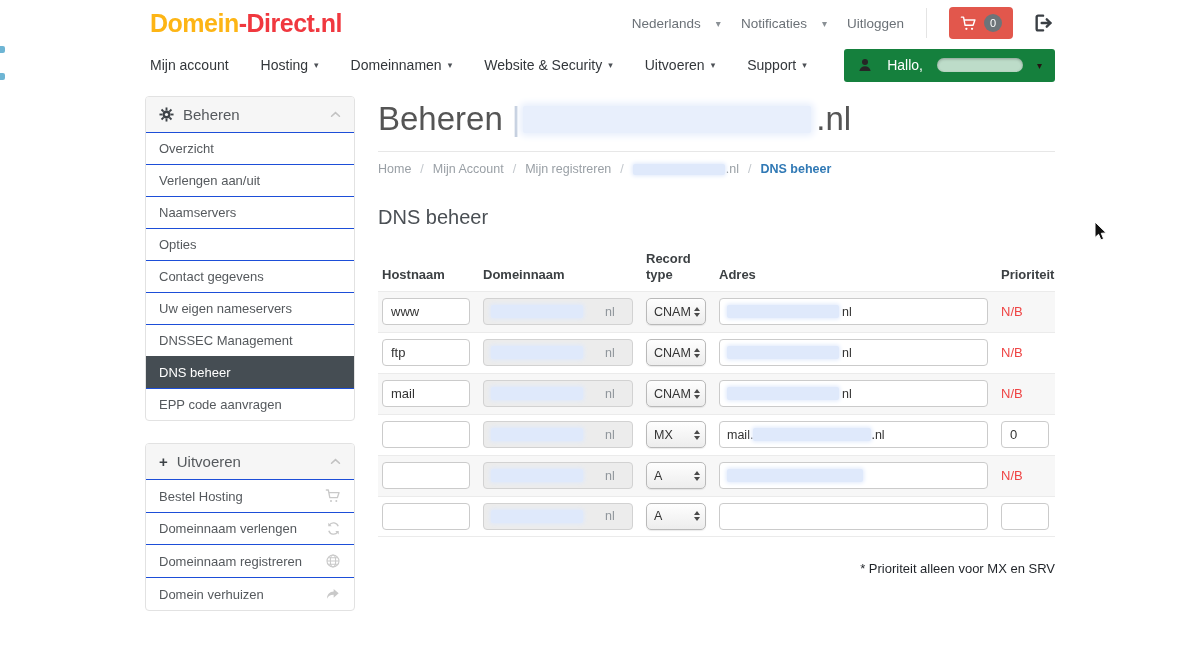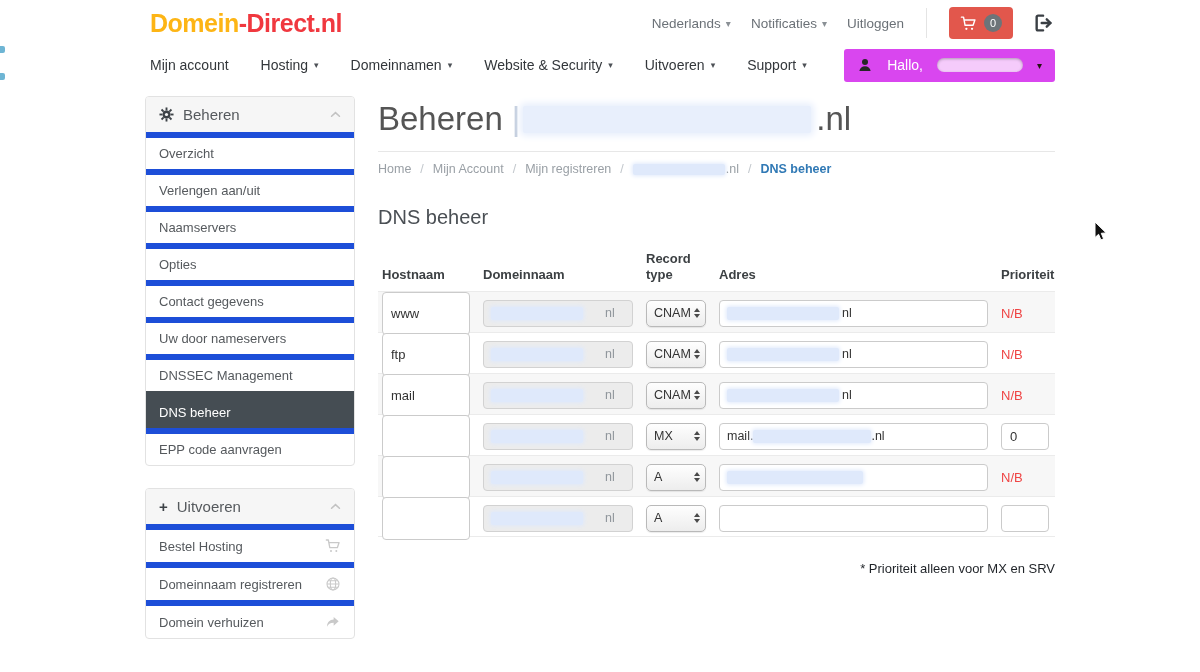--- a/index.html
+++ b/index.html
@@ -5,45 +5,45 @@
   * { margin:0; padding:0; box-sizing:border-box; }
   body { background:#fff; font-family:"Liberation Sans", sans-serif; }
   .screen { position:relative; width:1200px; height:672px; background:#fff; overflow:hidden; }
 
   
   .topbar { display:flex; align-items:center; height:46px; padding:0 145px 0 150px; }
   .logo { font-size:25px; font-weight:bold; letter-spacing:-0.5px; cursor:pointer; }
   .logo-a { color:#fdb515; }
   .logo-b { color:#f0383f; }
   .top-utils { margin-left:auto; display:flex; align-items:center; gap:20px; font-size:13.5px; color:#6b7177; }
-  .util { display:flex; align-items:center; gap:5px; cursor:pointer; }
+  .util { display:flex; align-items:center; gap:15px; cursor:pointer; }
   .caret { font-size:10px; color:#8a9095; }
   .vdiv { width:1px; height:30px; background:#e4e4e4; margin:0 2px; }
   .cart-btn { display:flex; align-items:center; gap:7px; background:#e2574c; border:none; border-radius:4px; padding:7px 11px; cursor:pointer; }
   .badge { background:#6d7479; color:#fff; font-size:11px; min-width:18px; height:18px; border-radius:9px; display:flex; align-items:center; justify-content:center; padding:0 4px; font-family:inherit; }
   .exit { display:flex; cursor:pointer; }
 
   
   .navbar { display:flex; align-items:center; height:38px; padding:0 145px 0 150px; gap:32px; font-size:14px; color:#33373b; }
   .nav-item { display:flex; align-items:center; gap:6px; cursor:pointer; white-space:nowrap; }
   .nav-caret { font-size:9px; color:#4d5156; }
-  .hallo { margin-left:auto; display:flex; align-items:center; gap:14px; background:#d946ef; border:none; border-radius:3px; height:33px; padding:0 13px; cursor:pointer; }
+  .hallo { margin-left:auto; display:flex; align-items:center; gap:14px; background:#15803d; border:none; border-radius:3px; height:33px; padding:0 13px; cursor:pointer; }
   .hallo-text { color:#fff; font-size:14px; font-family:inherit; }
   .hallo-pill { width:86px; height:14px; background:rgba(255,255,255,.72); border-radius:7px; box-shadow:inset 0 1px 3px rgba(0,0,0,.28); }
   .hallo-caret { color:#241512; font-size:10px; }
 
   
   .content { display:flex; align-items:flex-start; padding:12px 145px 0 145px; }
   .sidebar { width:210px; flex:none; }
   .panel { border:1px solid #e2e2e2; border-radius:4px; background:#fff; }
   .panel + .panel { margin-top:22px; }
   .panel-header { display:flex; align-items:center; gap:9px; background:#f6f6f6; padding:9px 13px; font-size:15px; color:#55595d; border-radius:3px 3px 0 0; cursor:pointer; }
   .panel-chevron { margin-left:auto; display:flex; }
   .plus-glyph { font-size:15px; font-weight:bold; color:#3d4247; }
-  .side-item { display:flex; align-items:center; padding:8px 13px; font-size:13px; color:#55595d; border-top:6px solid #1d4ed8; cursor:pointer; }
+  .side-item { display:flex; align-items:center; padding:8px 13px; font-size:13px; color:#55595d; border-top:1px solid #1d4ed8; cursor:pointer; }
   .side-item.active { background:#454d53; color:#fff; border-top-color:#454d53; }
   .ric { margin-left:auto; display:flex; }
 
   
   .main { flex:1; margin-left:23px; min-width:0; }
   .page-title { display:flex; align-items:center; font-size:33px; color:#555; font-weight:400; padding-bottom:13px; border-bottom:1px solid #e7e7e7; margin-top:4px; }
   .title-bar { color:#c4cede; font-weight:300; margin:0 3px 0 9px; }
   .redact { background:#dfe9fb; border-radius:2px; box-shadow:0 0 4px 1px #dfe9fb; display:inline-block; }
   .redact.title-r { width:288px; height:27px; background:#e8effc; box-shadow:0 0 7px 3px #e8effc; margin-right:5px; }
   .breadcrumb { display:flex; align-items:center; gap:9px; font-size:12.5px; color:#9aa0a6; margin-top:10px; }
@@ -56,21 +56,21 @@
   .infobox { margin-top:15px; background:#d9edf7; border:1px solid #cde6f3; border-radius:3px; padding:11px 15px; font-size:13.5px; color:#31708f; line-height:1.6; }
 
   
   .dns-table { margin-top:22px; }
   .tgrid { display:grid; grid-template-columns:88px 150px 60px 269px 56px; column-gap:13px; align-items:center; padding:0 4px; }
   .thead { align-items:end; padding-bottom:7px; }
   .th { font-size:13px; font-weight:bold; color:#3c4043; line-height:1.25; }
   .trow { height:41px; border-top:1px solid #ebebeb; }
   .trow.alt { background:#f7f7f7; }
   .tbot { border-bottom:1px solid #ebebeb; }
-  input.cell { height:43px; width:100%; border:1px solid #cbcbcb; border-radius:4px; background:#fff; font-size:13px; color:#333; padding:0 8px; font-family:inherit; }
+  input.cell { height:27px; width:100%; border:1px solid #cbcbcb; border-radius:4px; background:#fff; font-size:13px; color:#333; padding:0 8px; font-family:inherit; }
   .fake { height:27px; width:100%; border:1px solid #cbcbcb; border-radius:4px; background:#fff; display:flex; align-items:center; padding:0 7px; font-size:13px; color:#333; }
   .fake.disabled { background:#ececec; border-color:#d2d2d2; }
   .suffix, .prefix { color:#8f959b; font-size:12.5px; }
   .fake .dark { color:#333; }
   .redact.f-dom { width:92px; height:13px; margin-right:22px; }
   .redact.f-adr1 { width:112px; height:13px; margin-right:3px; }
   .redact.f-adr5 { width:136px; height:13px; }
   .redact.f-adr4 { width:118px; height:13px; }
   .select { height:27px; width:100%; border:1px solid #b9b9b9; border-radius:5px; background:linear-gradient(#fefefe,#ededed); box-shadow:0 1px 1px rgba(0,0,0,.08); display:flex; align-items:center; justify-content:space-between; padding:0 5px 0 7px; font-size:12.5px; color:#333; cursor:pointer; white-space:nowrap; overflow:hidden; }
   .ud { display:flex; flex-direction:column; gap:2px; margin-left:3px; flex:none; }
@@ -202,21 +202,21 @@
         <div class="side-item">
             <span>Naamservers</span>
           </div>
         <div class="side-item">
             <span>Opties</span>
           </div>
         <div class="side-item">
             <span>Contact gegevens</span>
           </div>
         <div class="side-item">
-            <span>Uw door nameservers</span>
+            <span>Uw eigen nameservers</span>
           </div>
         <div class="side-item">
             <span>DNSSEC Management</span>
           </div>
         <div class="side-item active">
             <span>DNS beheer</span>
           </div>
         <div class="side-item">
             <span>EPP code aanvragen</span>
           </div>
@@ -232,20 +232,33 @@
               </svg>
           </span>
         </div>
         <div class="side-item">
           <span>Bestel Hosting</span>
           <span class="ric">
             <svg viewBox="0 0 24 24" width="16" height="16" fill="none" stroke="#c9c9c9" stroke-width="2" stroke-linecap="round" stroke-linejoin="round">
               <path d="M2 3h3l2.2 11.5h11.3L21 7H6"></path>
               <circle cx="9" cy="19.5" r="1.5" fill="#c9c9c9" stroke="none"></circle>
               <circle cx="17" cy="19.5" r="1.5" fill="#c9c9c9" stroke="none"></circle>
+            </svg>
+          </span>
+        </div>
+        <div class="side-item">
+          <span>Domeinnaam verlengen</span>
+          <span class="ric">
+            <svg viewBox="0 0 24 24" width="15" height="15">
+              <g fill="none" stroke="#c9c9c9" stroke-width="2.2">
+                <path d="M19.5 8.5A8 8 0 0 0 5.2 6.6"></path>
+                <path d="M4.5 15.5A8 8 0 0 0 18.8 17.4"></path>
+              </g>
+              <path fill="#c9c9c9" d="M3.6 2.6v5.6h5.6z"></path>
+              <path fill="#c9c9c9" d="M20.4 21.4v-5.6h-5.6z"></path>
             </svg>
           </span>
         </div>
         <div class="side-item">
           <span>Domeinnaam registreren</span>
           <span class="ric">
             <svg viewBox="0 0 24 24" width="16" height="16" fill="none" stroke="#c9c9c9" stroke-width="1.6">
               <circle cx="12" cy="12" r="9"></circle>
               <ellipse cx="12" cy="12" rx="4" ry="9"></ellipse>
               <path d="M3 12h18M4.6 7h14.8M4.6 17h14.8"></path>

